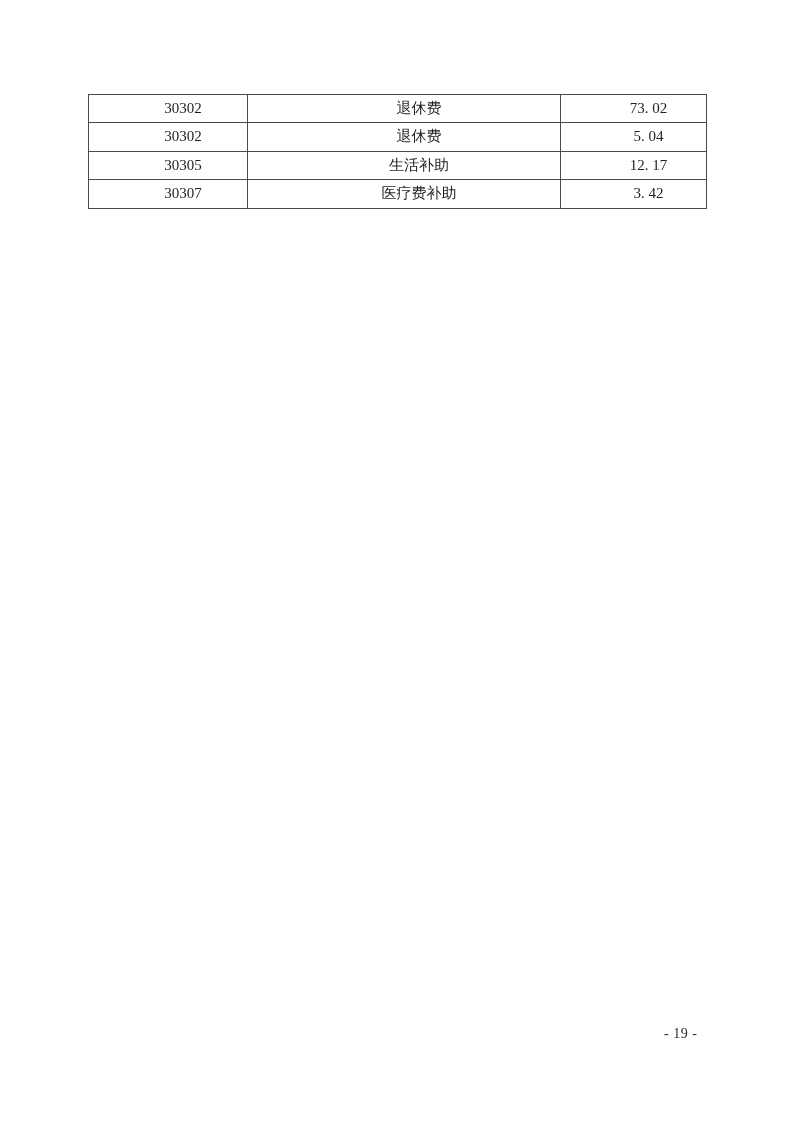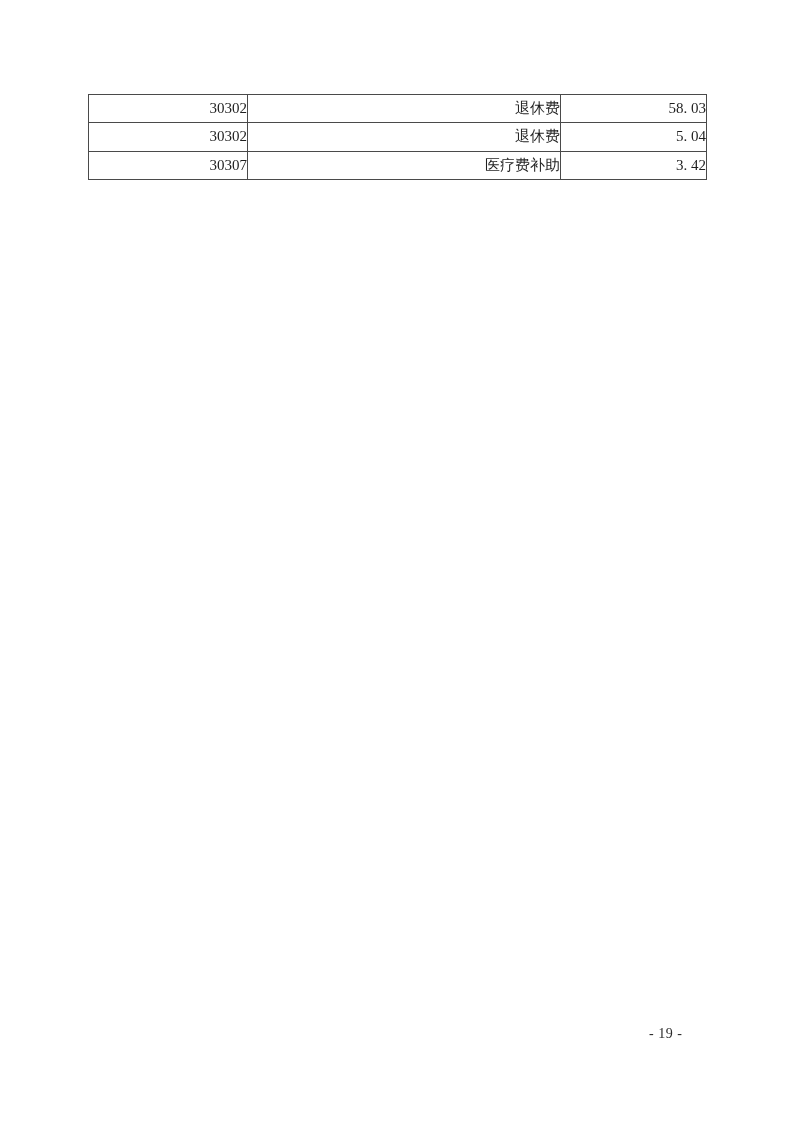--- a/index.html
+++ b/index.html
@@ -22,32 +22,32 @@
     top: 94px;
     width: 618px;
     border-collapse: collapse;
     table-layout: fixed;
   }
   .budget-table td {
     border: 1px solid #4a4a4a;
     height: 27.4px;
     font-size: 15px;
     line-height: 27.4px;
-    text-align: right;
+    text-align: center;
     
     padding: 0 0 0 30px;
     white-space: nowrap;
     overflow: hidden;
   }
   .col-code   { width: 159px; }
   .col-name   { width: 313px; }
   .col-amount { width: 146px; }
   .page-number {
     position: absolute;
-    left: 649px;
+    left: 664px;
     top: 1026px;
     font-size: 14px;
     letter-spacing: 0.5px;
     color: #2a2a2a;
     white-space: pre;
   }
 </style>
 </head>
 <body>
 
@@ -56,26 +56,31 @@
   <table class="budget-table">
     <colgroup>
       <col class="col-code">
       <col class="col-name">
       <col class="col-amount">
     </colgroup>
     <tbody>
         <tr>
           <td>30302</td>
           <td>退休费</td>
-          <td>58. 03</td>
+          <td>73. 02</td>
         </tr>
         <tr>
           <td>30302</td>
           <td>退休费</td>
           <td>5. 04</td>
+        </tr>
+        <tr>
+          <td>30305</td>
+          <td>生活补助</td>
+          <td>12. 17</td>
         </tr>
         <tr>
           <td>30307</td>
           <td>医疗费补助</td>
           <td>3. 42</td>
         </tr>
       </tbody>
   </table>
 
   <div class="page-number">- 19 -</div>

